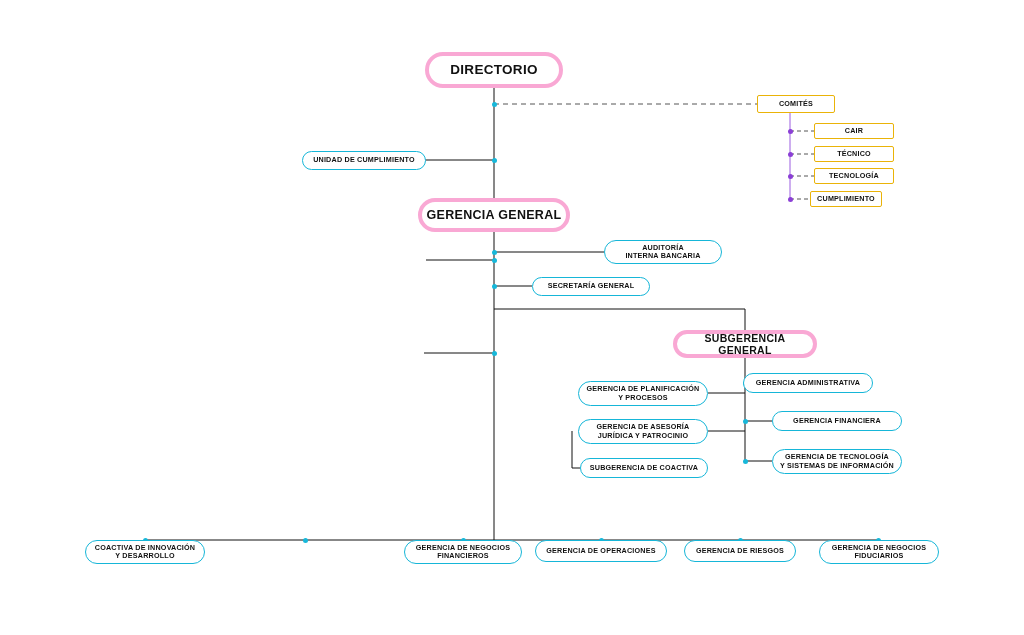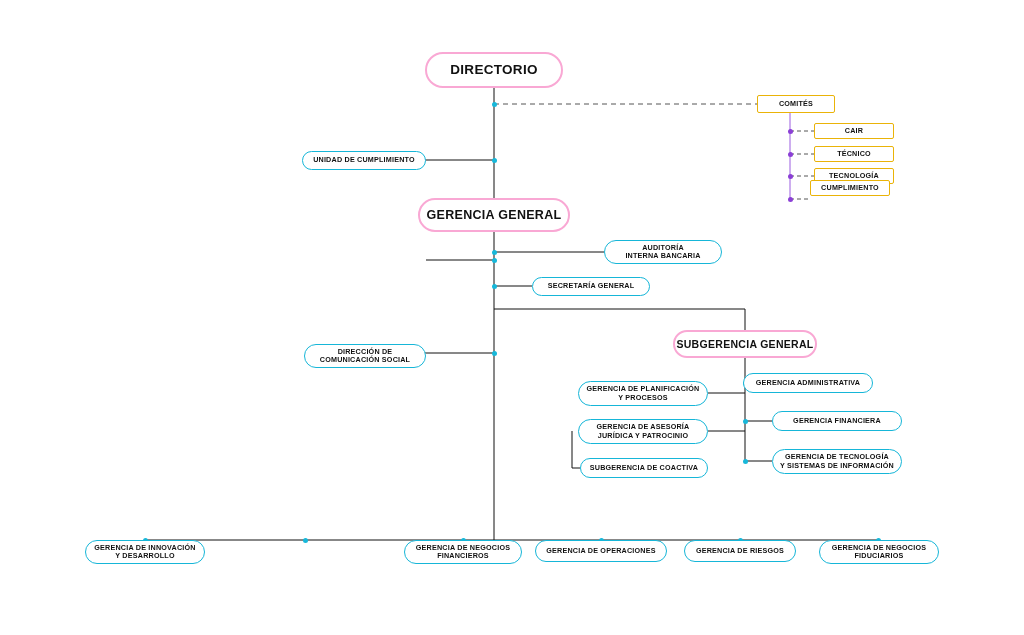--- a/index.html
+++ b/index.html
@@ -39,21 +39,21 @@
   .n-cyan {
     border: 1.4px solid #16b6d8;
     border-radius: 16px;
     color: #111111;
     font-size: 7.2px;
     font-weight: bold;
     letter-spacing: 0.2px;
   }
   
   .n-purple {
-    border: 2px solid #f9a8d4;
+    border: 4px solid #f9a8d4;
     border-radius: 22px;
     color: #111111;
     font-weight: bold;
     letter-spacing: 0.3px;
   }
   .n-purple.lvl1 { font-size: 13.5px; }
   .n-purple.lvl2 { font-size: 12.5px; }
   .n-purple.lvl3 { font-size: 10.5px; }
   
   .n-box {
@@ -162,21 +162,21 @@
   </div>
   <div class="node n-box" style="left:814px; top:123px; width:80px; height:16px;">
     <span>CAIR</span>
   </div>
   <div class="node n-box" style="left:814px; top:146px; width:80px; height:16px;">
     <span>TÉCNICO</span>
   </div>
   <div class="node n-box" style="left:814px; top:168px; width:80px; height:16px;">
     <span>TECNOLOGÍA</span>
   </div>
-  <div class="node n-box" style="left:810px; top:180px; width:80px; height:16px;">
+  <div class="node n-box" style="left:810px; top:191px; width:72px; height:16px;">
     <span>CUMPLIMIENTO</span>
   </div>
 
   <div class="node n-cyan" style="left:302px; top:151px; width:124px; height:19px;text-align:center;">
     <span>UNIDAD DE CUMPLIMIENTO</span>
   </div>
 
   <div class="node n-purple lvl2" style="left:418px; top:198px; width:152px; height:34px;">
     <span>GERENCIA GENERAL</span>
   </div>
@@ -184,24 +184,20 @@
 
   <div class="node n-cyan label-lines" style="left:604px; top:240px; width:118px; height:24px; flex-direction:column;">
     <span>AUDITORÍA</span>
     <span>INTERNA BANCARIA</span>
   </div>
 
   <div class="node n-cyan" style="left:532px; top:277px; width:118px; height:19px;">
     <span>SECRETARÍA GENERAL</span>
   </div>
 
-  <div class="node n-cyan label-lines" style="left:304px; top:344px; width:122px; height:24px; flex-direction:column;">
-    <span>DIRECCIÓN DE</span>
-    <span>COMUNICACIÓN SOCIAL</span>
-  </div>
 
   <div class="node n-purple lvl3" style="left:673px; top:330px; width:144px; height:28px;">
     <span>SUBGERENCIA GENERAL</span>
   </div>
 
   <div class="node n-cyan label-lines" style="left:578px; top:381px; width:130px; height:25px; flex-direction:column;">
     <span>GERENCIA DE PLANIFICACIÓN</span>
     <span>Y PROCESOS</span>
   </div>
 
@@ -221,21 +217,21 @@
   <div class="node n-cyan" style="left:772px; top:411px; width:130px; height:20px;">
     <span>GERENCIA FINANCIERA</span>
   </div>
 
   <div class="node n-cyan label-lines" style="left:772px; top:449px; width:130px; height:25px; flex-direction:column;">
     <span>GERENCIA DE TECNOLOGÍA</span>
     <span>Y SISTEMAS DE INFORMACIÓN</span>
   </div>
 
   <div class="node n-cyan label-lines" style="left:85px; top:540px; width:120px; height:24px; flex-direction:column;">
-    <span>GERENCIA DE INNOVACIÓN</span>
+    <span>COACTIVA DE INNOVACIÓN</span>
     <span>Y DESARROLLO</span>
   </div>
 
 
   <div class="node n-cyan label-lines" style="left:404px; top:540px; width:118px; height:24px; flex-direction:column;">
     <span>GERENCIA DE NEGOCIOS</span>
     <span>FINANCIEROS</span>
   </div>
 
   <div class="node n-cyan" style="left:535px; top:540px; width:132px; height:22px;">

